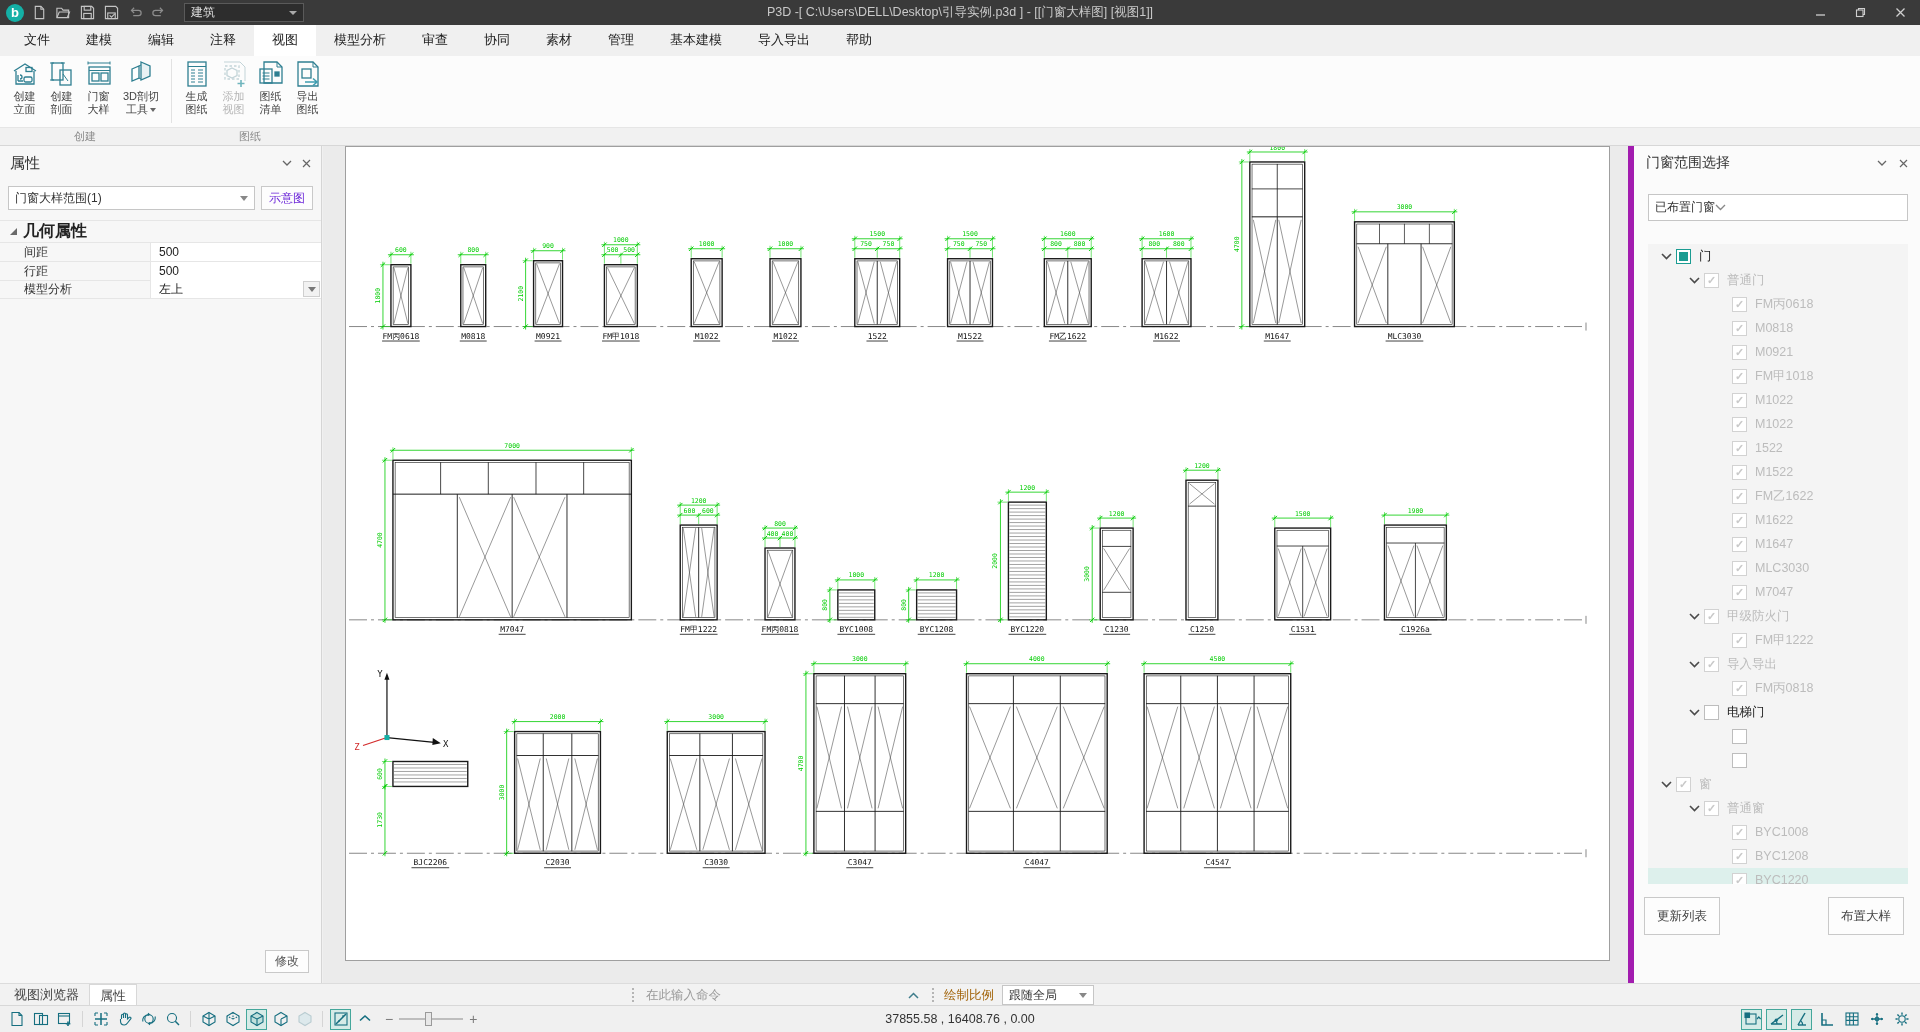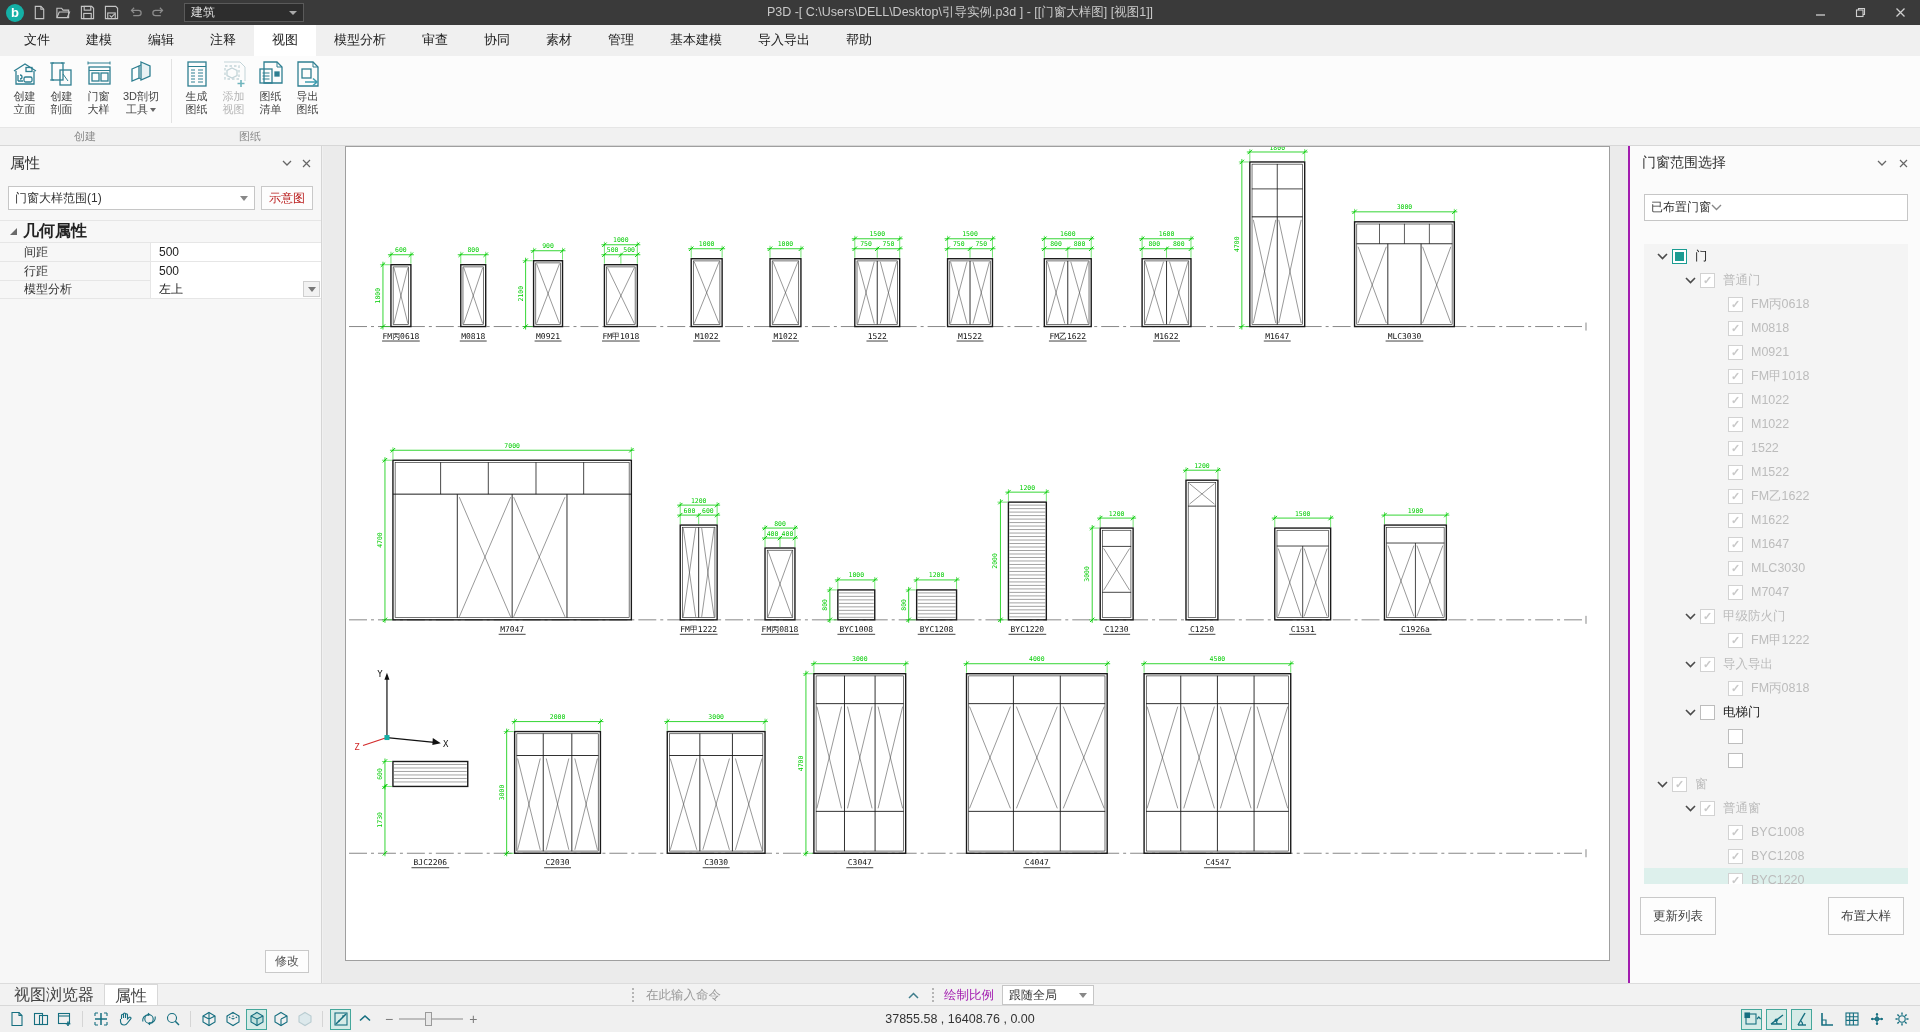--- a/index.html
+++ b/index.html
@@ -38,63 +38,63 @@
   .rb-caret { display:inline-block; width:0; height:0; border-left:3.5px solid transparent; border-right:3.5px solid transparent; border-top:4px solid #666; margin-left:2px; vertical-align:middle; }
 
   
   .left-panel { position:absolute; left:0; top:146px; width:322px; height:837px; background:#f7f7f7; border-right:1px solid #d5d5d5; }
   .panel-header { height:34px; display:flex; align-items:center; padding:0 10px; font-size:15px; color:#333; }
   .ph-tools { margin-left:auto; display:flex; gap:10px; align-items:center; color:#666; }
   .combo { background:#fff; border:1px solid #c6c6c6; height:24px; display:flex; align-items:center; padding:0 6px; font-size:12px; color:#333; }
   .combo .arr { margin-left:auto; width:0; height:0; border-left:4px solid transparent; border-right:4px solid transparent; border-top:5px solid #888; }
   .lp-combo-row { display:flex; gap:6px; padding:6px 8px 10px 8px; }
   .btn { background:#fdfdfd; border:1px solid #c9c9c9; font-size:12px; color:#555; display:flex; align-items:center; justify-content:center; }
-  .schematic-btn { width:52px; height:24px; color:#b91c1c; }
+  .schematic-btn { width:52px; height:24px; color:#6d28d9; }
   .prop-section { display:flex; align-items:center; height:22px; padding-left:10px; font-weight:bold; font-size:16px; color:#222; border-top:1px solid #e6e6e6; }
   .tri-exp { width:0; height:0; border-bottom:7px solid #6a6a6a; border-left:7px solid transparent; margin-right:6px; }
   .prop-row { display:flex; height:19px; border-top:1px solid #e6e6e6; font-size:12px;align-items:flex-end; }
   .prop-row .pl { width:150px; padding-left:24px; line-height:18px; color:#333; }
   .prop-row .pv { flex:1; background:#fff; border-left:1px solid #e6e6e6; line-height:18px; padding-left:8px; color:#222; position:relative; }
   .pv-drop { position:absolute; right:1px; top:1px; width:17px; height:16px; background:#f2f2f2; border:1px solid #cfcfcf; display:flex; align-items:center; justify-content:center; }
   .pv-drop::after { content:""; width:0; height:0; border-left:4px solid transparent; border-right:4px solid transparent; border-top:5px solid #777; }
   .modify-btn { position:absolute; right:12px; bottom:10px; width:44px; height:23px; }
 
   .canvas-area { position:absolute; left:323px; top:146px; width:1305px; height:837px; background:#ebebeb; }
   .paper { position:absolute; left:22px; top:0px; right:18px; bottom:22px; background:#fff; border:1px solid #9f9f9f; }
   .paper svg { width:100%; height:100%; }
 
-  .right-panel { position:absolute; left:1628px; top:146px; width:292px; height:837px; background:#fbfbfb; border-left:2px solid #a21caf; }
+  .right-panel { position:absolute; left:1628px; top:146px; width:292px; height:837px; background:#fbfbfb; border-left:6px solid #a21caf; }
   .rp-header { height:34px; display:flex; align-items:center; padding:0 12px; font-size:14px; color:#333; }
   .rp-combo { position:absolute; left:14px; right:12px; top:48px; height:27px; }
   .rp-tree { position:absolute; left:14px; right:12px; top:98px; height:640px; background:#f4f4f4; overflow:hidden; }
   .tree-row { height:24px; display:flex; align-items:center; font-size:12.5px; }
   .tree-row.hl { background:#ddf0ec; }
   .chev { width:16px; height:16px; display:flex; align-items:center; justify-content:center; }
   .chev-sp { width:16px; }
   .cb { width:15px; height:15px; border:1.5px solid #bdbdbd; background:#fff; margin:0 8px 0 2px; display:flex; align-items:center; justify-content:center; font-size:11px; line-height:1; flex:none; }
   .cb.checked { color:#c9c9c9; border-color:#d2d2d2; font-weight:bold; }
   .cb.indeterminate { border-color:#1b9c92; }
   .cb.indeterminate .fill { width:9px; height:9px; background:#1b9c92; }
   .tlabel { color:#222; }
   .tlabel.dim { color:#bcbcbc; }
   .rp-btn { position:absolute; width:76px; height:38px; font-size:12.5px; color:#444; bottom:48px; }
   .update-btn { left:10px; }
   .place-btn { right:16px; }
 
   
   .command-strip { position:absolute; left:0; top:983px; width:1920px; height:22px; background:#f2f2f2; border-top:1px solid #dcdcdc; }
   .lp-tabs { position:absolute; left:0; top:0; height:22px; display:flex; align-items:stretch; padding-left:4px; }
-  .lp-tab { padding:0 10px; line-height:21px; font-size:16px; color:#444; }
+  .lp-tab { padding:0 10px; line-height:21px; font-size:13px; color:#444; }
   .lp-tab.active { background:#fff; border:1px solid #d8d8d8; border-bottom:none; }
   .cmd-zone { position:absolute; left:632px; top:0; height:22px; display:flex; align-items:center; gap:8px; }
   .drag-dots { width:4px; height:14px; border-left:2px dotted #b5b5b5; }
   .cmd-input { width:250px; height:18px; border:none; background:transparent; font-size:12.5px; color:#333; outline:none; font-family:"Liberation Sans",sans-serif; }
   .cmd-input::placeholder { color:#9a9a9a; }
   .mini-btn { width:22px; height:18px; display:flex; align-items:center; justify-content:center; color:#3f7d8c; }
-  .scale-label { font-size:12.5px; color:#a21caf; }
+  .scale-label { font-size:12.5px; color:#a16207; }
   .scale-combo { width:92px; height:20px; font-size:12px; }
 
   
   .statusbar { position:absolute; left:0; top:1005px; width:1920px; height:27px; background:#f0f0f0; border-top:1px solid #d8d8d8; display:flex; align-items:center; }
   .sb-left { display:flex; align-items:center; gap:3px; padding-left:6px; }
   .sb-ic { width:21px; height:21px; display:flex; align-items:center; justify-content:center; color:#166f80; border:1px solid transparent; }
   .sb-ic.active { background:#d6ebe7; border-color:#44a79b; }
   .sb-ic.disabled { color:#b9ccd1; }
   .sb-sep { width:1px; height:16px; background:#d5d5d5; margin:0 4px; }
   .sb-coords { position:absolute; left:810px; width:300px; text-align:center; font-size:12.5px; color:#333; }

